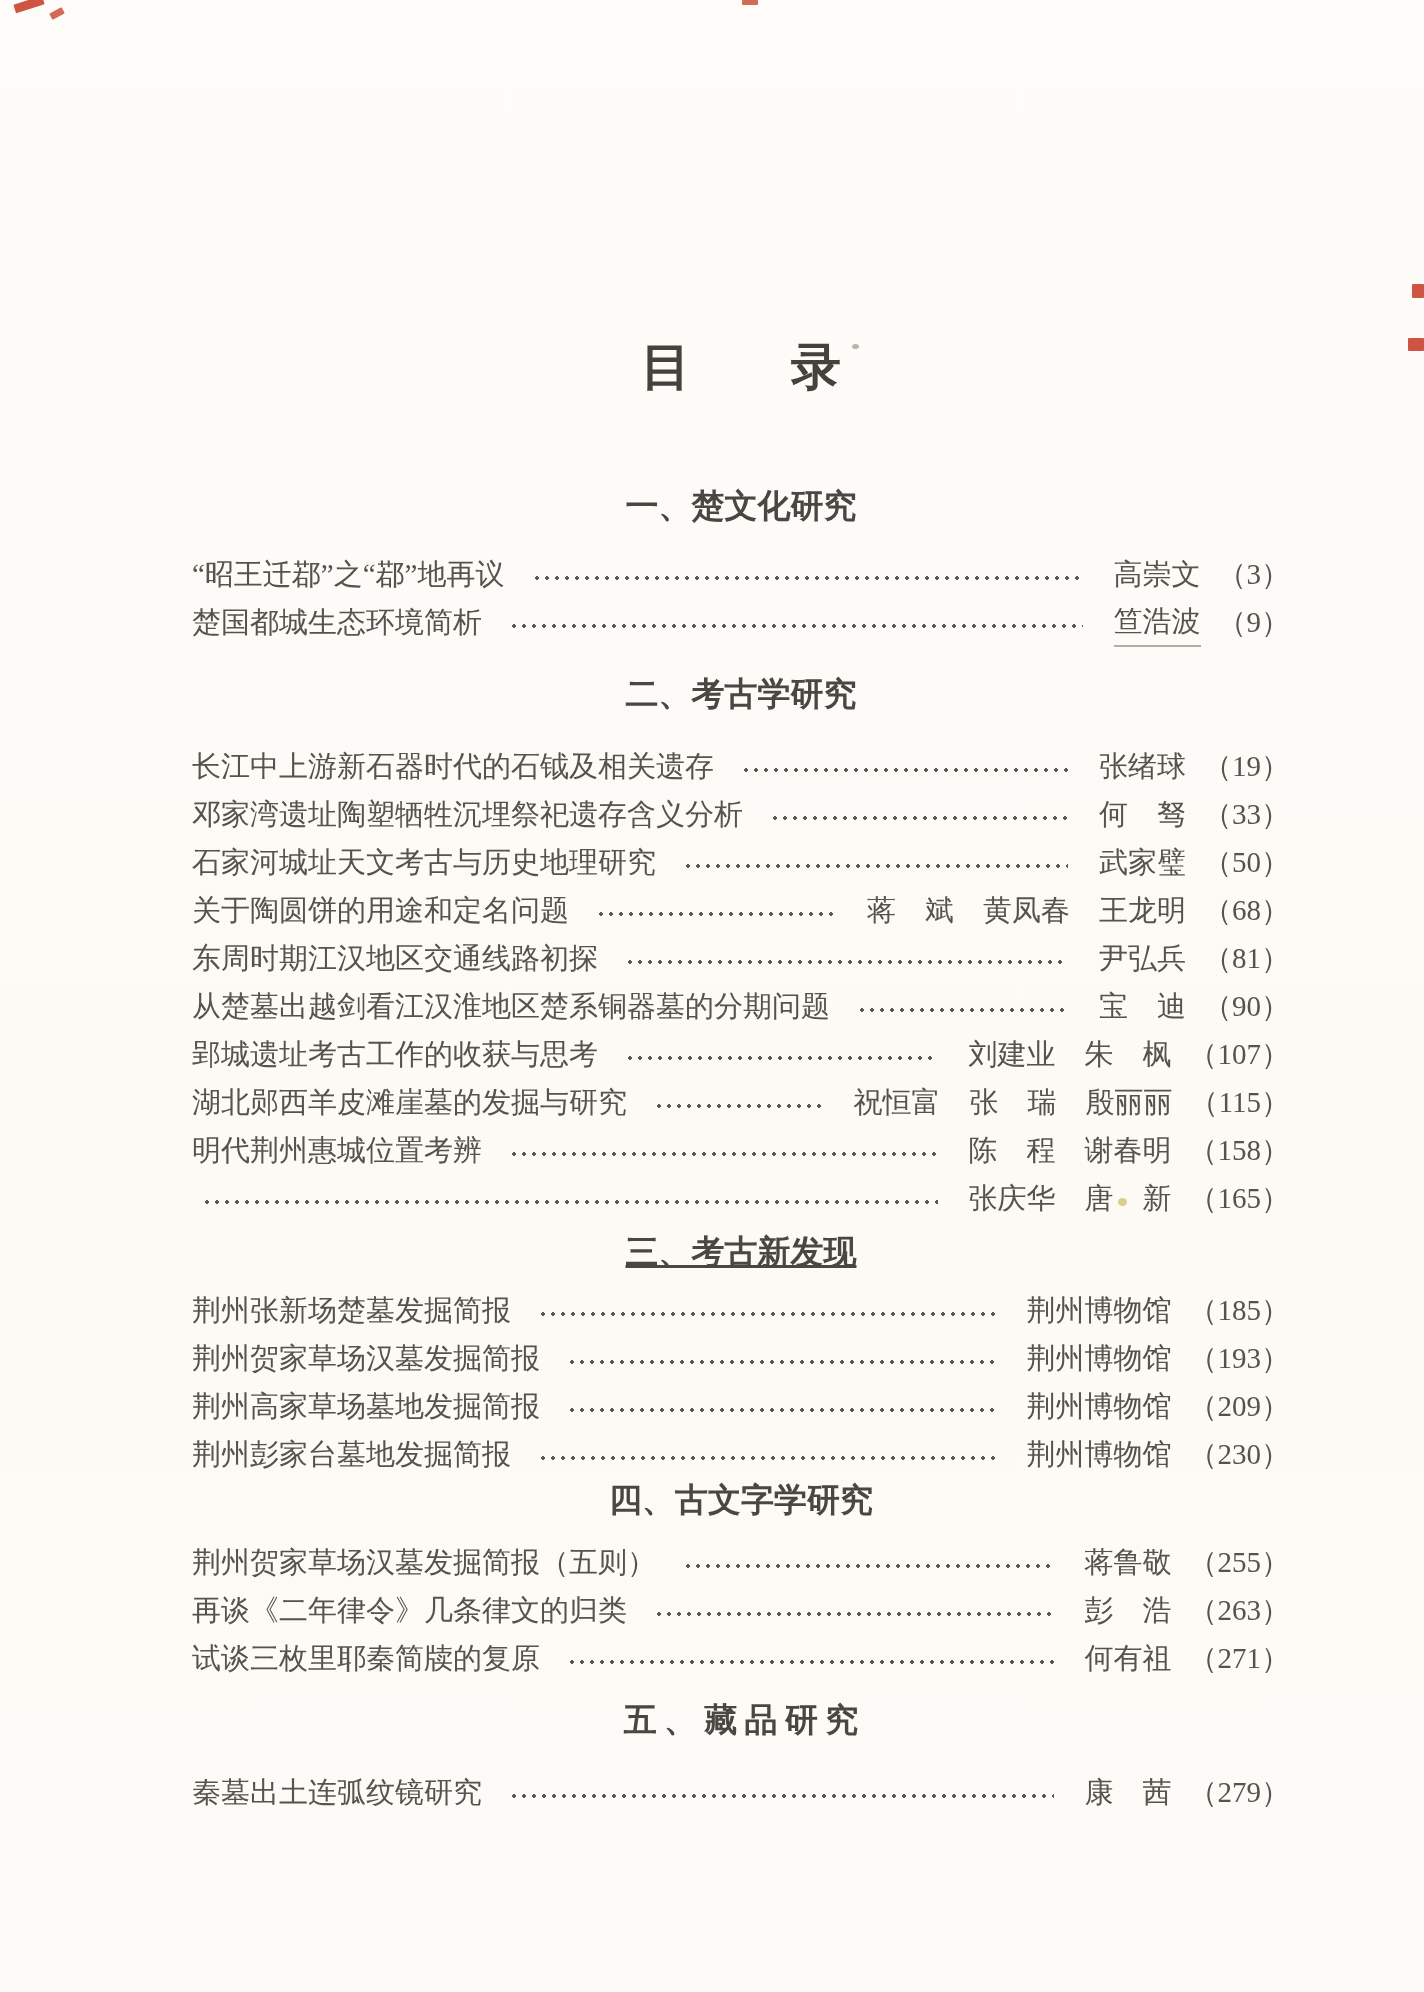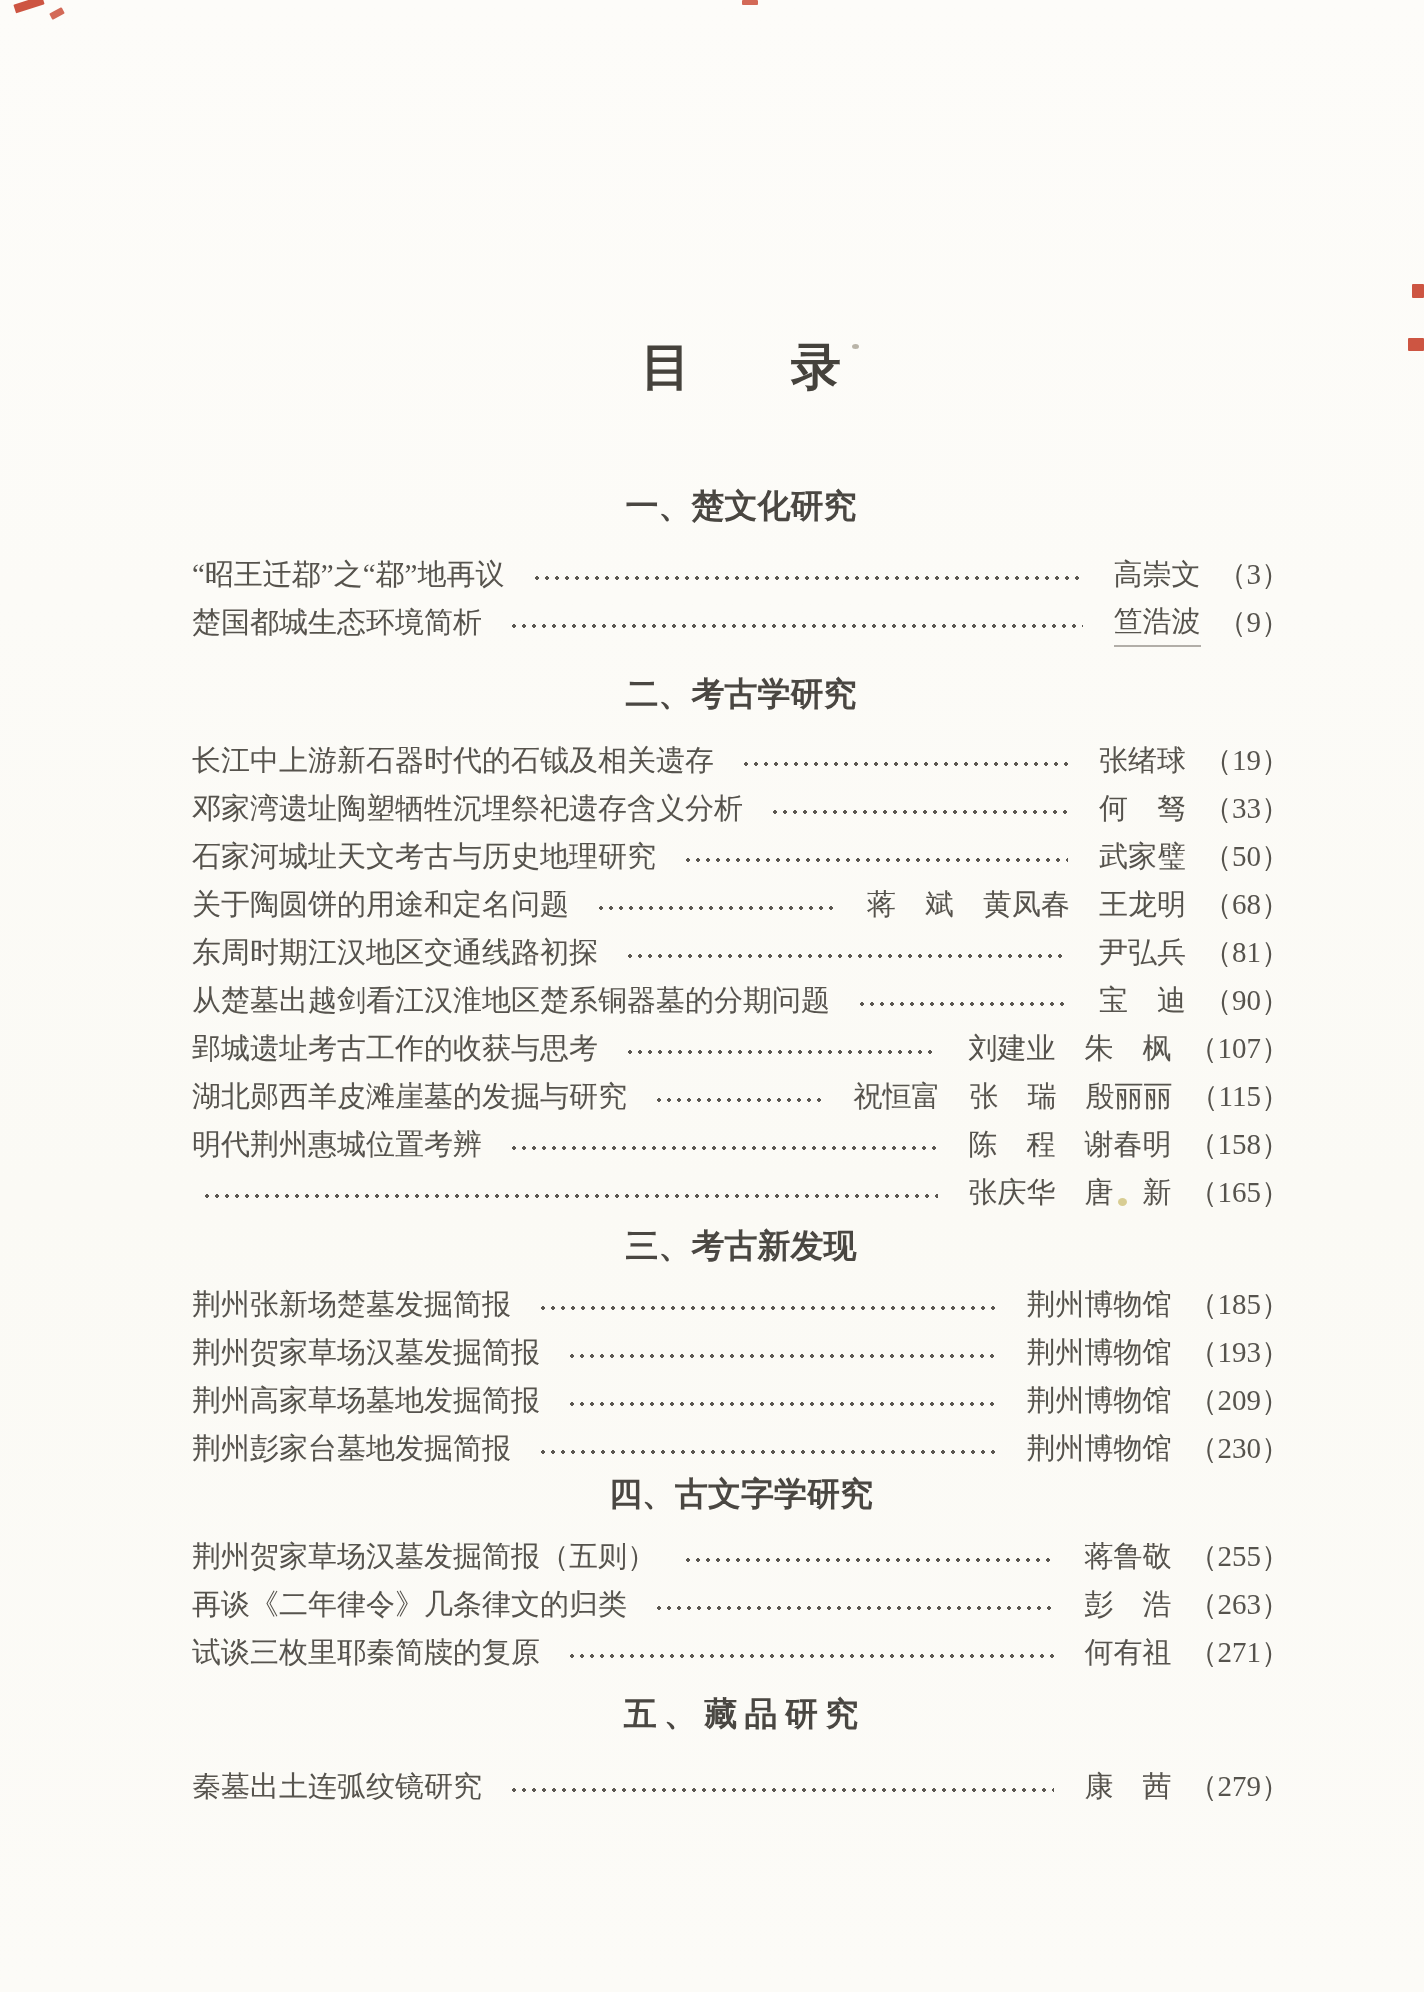--- a/index.html
+++ b/index.html
@@ -31,22 +31,22 @@
   .section-heading {
     margin: 26px 0;
     text-align: center;
     font-family: "Liberation Sans", sans-serif;
     font-weight: bold;
     font-size: 33px;
     line-height: 44px;
     color: #4a4742;
   }
   .section.s0 .section-heading { margin: 86px 0 22px; }
-  .section.s1 .section-heading { margin: 26px 0 20px; }
-  .section.s2 .section-heading { margin: 8px 0 12px; }
+  .section.s1 .section-heading { margin: 26px 0 26px; }
+  .section.s2 .section-heading { margin: 8px 0 12px; text-decoration: underline; }
   .section.s3 .section-heading { margin: 0 0 16px; }
   .section.s4 .section-heading { margin: 16px 0 26px; }
   .section-heading.spaced { letter-spacing: 0.22em; text-indent: 0.22em; }
   .entry {
     display: flex;
     align-items: center;
     height: 48px;
     font-size: 29px;
     line-height: 48px;
     color: #56534d;

